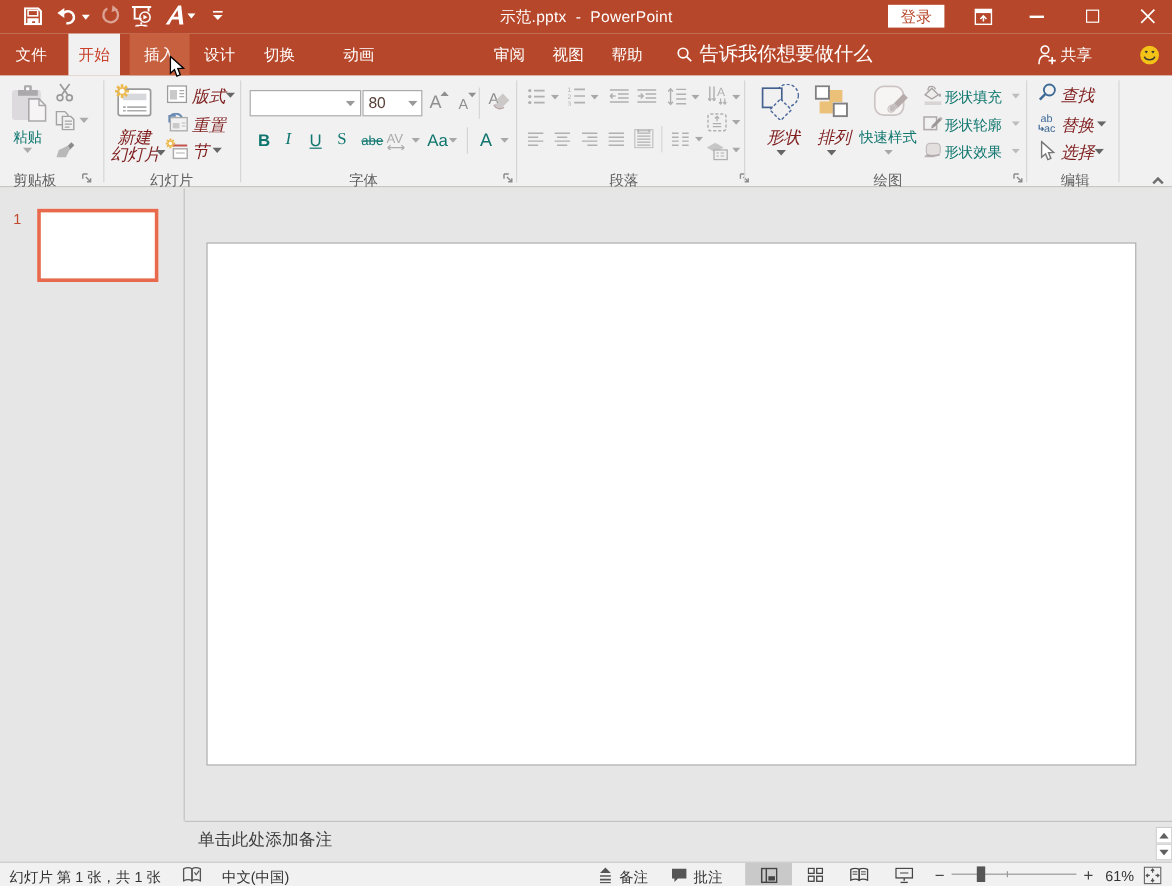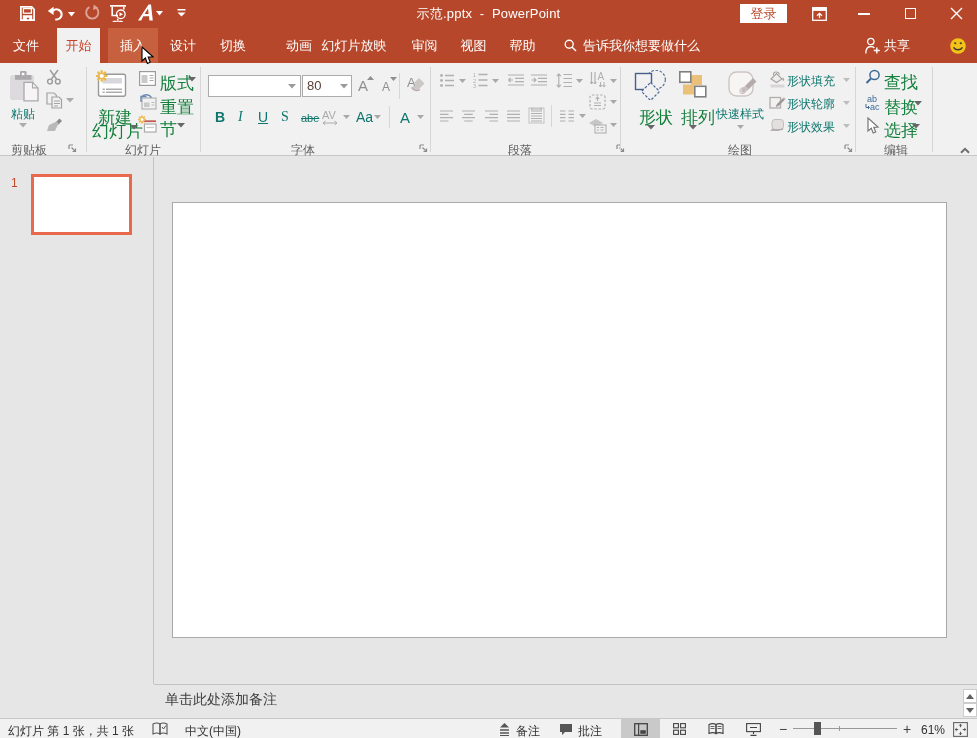--- a/index.html
+++ b/index.html
@@ -7,21 +7,21 @@
   body { font-family:"Liberation Sans", sans-serif; }
   #app { position:relative; width:977px; height:738px; background:#E6E6E6; overflow:hidden; }
   .abs { position:absolute; }
   
   #titlebar { position:absolute; left:0; top:0; width:977px; height:28px; background:#B7472A; }
   #tabrow { position:absolute; left:0; top:28px; width:977px; height:35px; background:#B7472A; }
   .tab { position:absolute; top:0; height:35px; color:#fff; font-size:13px; display:flex; align-items:center; justify-content:center; }
   #ribbon { position:absolute; left:0; top:63px; width:977px; height:93px; background:#F1F1F1; border-bottom:1px solid #C9C6C4; }
   .glabel { position:absolute; font-size:12px; color:#5f5f5f; white-space:nowrap; }
   .gdiv { position:absolute; top:4px; width:1px; height:85px; background:#D6D6D6; }
-  .btxt { font-size:17px; color:#15803d; white-space:nowrap; }
+  .btxt { font-size:14px; color:#7f1d1d; white-space:nowrap;font-style:italic; }
   .dtxt { font-size:12px; color:#0f766e; white-space:nowrap; }
   #main { position:absolute; left:0; top:157px; width:977px; height:561px; background:#E6E6E6; }
   #panel-sep { position:absolute; left:153px; top:157px; width:1px; height:527px; background:#C3C3C3; }
   #slide { position:absolute; left:172px; top:202px; width:775px; height:436px; background:#fff; border:1px solid #A9A9A9; }
   #thumb { position:absolute; left:31px; top:174px; width:101px; height:61px; background:#fff; border:3px solid #E8694B; }
   #statusbar { position:absolute; left:0; top:718px; width:977px; height:20px; background:#F1F1F1; border-top:1px solid #C8C8C8; font-size:12px; color:#333; }
   svg { display:block; }
 </style>
 </head>
 <body>
@@ -88,29 +88,28 @@
       <path d="M1 1 L12 12 M12 1 L1 12" stroke="#fff" stroke-width="1.4"></path>
     </svg>
   </div>
   <div id="tabrow">
     <div class="tab" style="left:4px;width:44px;">文件</div>
     <div class="tab" style="left:57px;width:43px;background:#F1F1F1;color:#C8412A;">开始</div>
     <div class="tab" style="left:108px;width:50px;background:#C7603F;">插入</div>
     <div class="tab" style="left:158px;width:50px;">设计</div>
     <div class="tab" style="left:208px;width:50px;">切换</div>
     <div class="tab" style="left:274px;width:50px;font-family:Liberation Serif, serif;">动画</div>
-    <div class="tab" style="left:308px;width:92px;">幻灯片放映</div>
     <div class="tab" style="left:400px;width:49px;">审阅</div>
     <div class="tab" style="left:449px;width:49px;">视图</div>
     <div class="tab" style="left:498px;width:49px;">帮助</div>
     <svg class="abs" style="left:564px;top:11px" width="13" height="13" viewBox="0 0 13 13">
       <circle cx="5.2" cy="5.2" r="4" fill="none" stroke="#fff" stroke-width="1.4"></circle>
       <path d="M8.2 8.2 L12 12" stroke="#fff" stroke-width="1.4"></path>
     </svg>
-    <div class="abs" style="left:583px;top:0;height:35px;display:flex;align-items:center;color:#fff;font-size:13px;">告诉我你想要做什么</div>
+    <div class="abs" style="left:583px;top:0;height:35px;display:flex;align-items:center;color:#fff;font-size:16px;">告诉我你想要做什么</div>
 
     <svg class="abs" style="left:865px;top:9px" width="16" height="18" viewBox="0 0 16 18">
       <circle cx="5.8" cy="4.5" r="3.2" fill="none" stroke="#fff" stroke-width="1.3"></circle>
       <path d="M0.8 16.5 C0.8 11.5 2.8 9.5 5.8 9.5 C7.4 9.5 8.6 10 9.4 11" fill="none" stroke="#fff" stroke-width="1.3"></path>
       <path d="M11.8 10.5 L11.8 16.5 M8.8 13.5 L14.8 13.5" stroke="#fff" stroke-width="1.4"></path>
     </svg>
     <div class="abs" style="left:884px;top:0;height:35px;display:flex;align-items:center;color:#fff;font-size:13px;">共享</div>
 
     <svg class="abs" style="left:950px;top:10px" width="16" height="16" viewBox="0 0 16 16">
       <circle cx="8" cy="8" r="7.8" fill="#F3C318"></circle>

